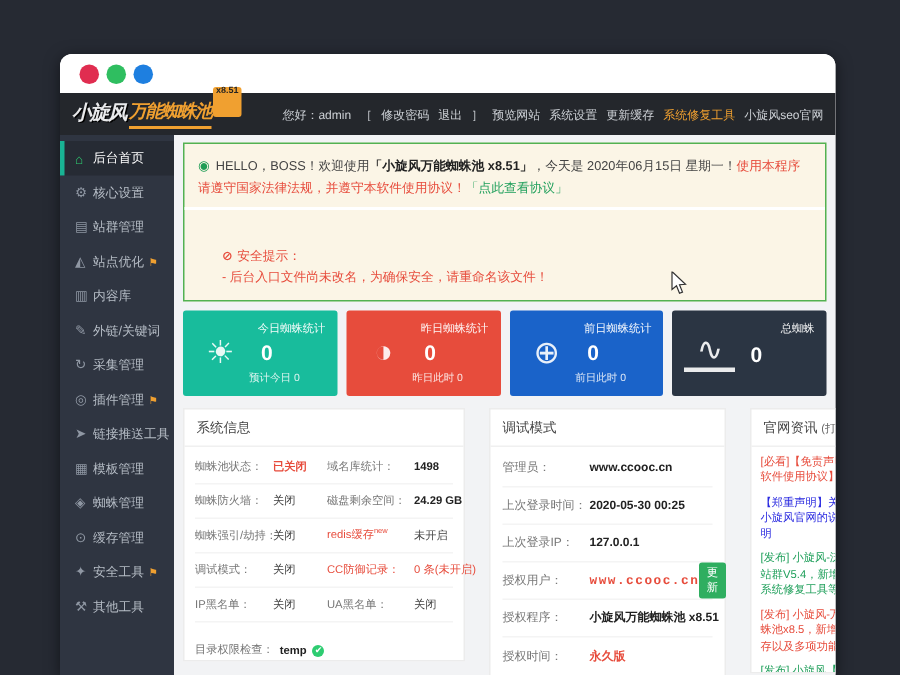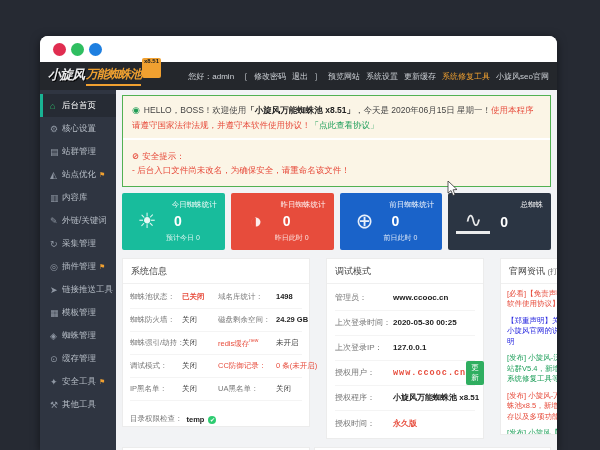--- a/index.html
+++ b/index.html
@@ -40,21 +40,21 @@
   .main { flex:1; background:#f2f3f5; padding:5px 6px; overflow:hidden; }
 
   
   .notice { border:1px solid #52b152; background:#fbf5e6; font-size:8.5px; }
   .welcome { padding:7px 9px 6px 9px; color:#444; line-height:1.65; }
   .welcome .pin-ic { color:#1f9d55; font-size:9px; margin-right:4px; }
   .welcome b { color:#222; }
   .welcome .law { color:#e74c3c; }
   .welcome .agree { color:#21a05c; cursor:pointer;margin-top:13px; }
   .notice .divider { height:2px; background:#fff; }
-  .security { padding:9px 9px 8px 9px; color:#e74c3c; line-height:1.7; }
+  .security { padding:23px 9px 8px 9px; color:#e74c3c; line-height:1.7;margin-left:16px; }
   .security .ban-ic { font-weight:bold; margin-right:3px; }
 
   
   .cards { display:grid; grid-template-columns:repeat(4,1fr); gap:6px; margin-top:6px; }
   .card { height:57px; border-radius:2px; color:#fff; display:flex; align-items:center; padding:5px 8px; cursor:pointer; }
   .card.c-green { background:#18bc9c; } .card.c-red { background:#e74c3c; }
   .card.c-blue { background:#1a63c9; } .card.c-dark { background:#2b3543; }
   .card .cicon { font-size:21px; color:rgba(255,255,255,.9); width:34px; text-align:center; flex:none; }
   .card .cicon.underlined { line-height:1; border-bottom:3px solid rgba(255,255,255,.9); padding-bottom:1px; }
   .card .ctxt { flex:1; display:flex; flex-direction:column; height:100%; justify-content:space-between; padding:2px 0; }

